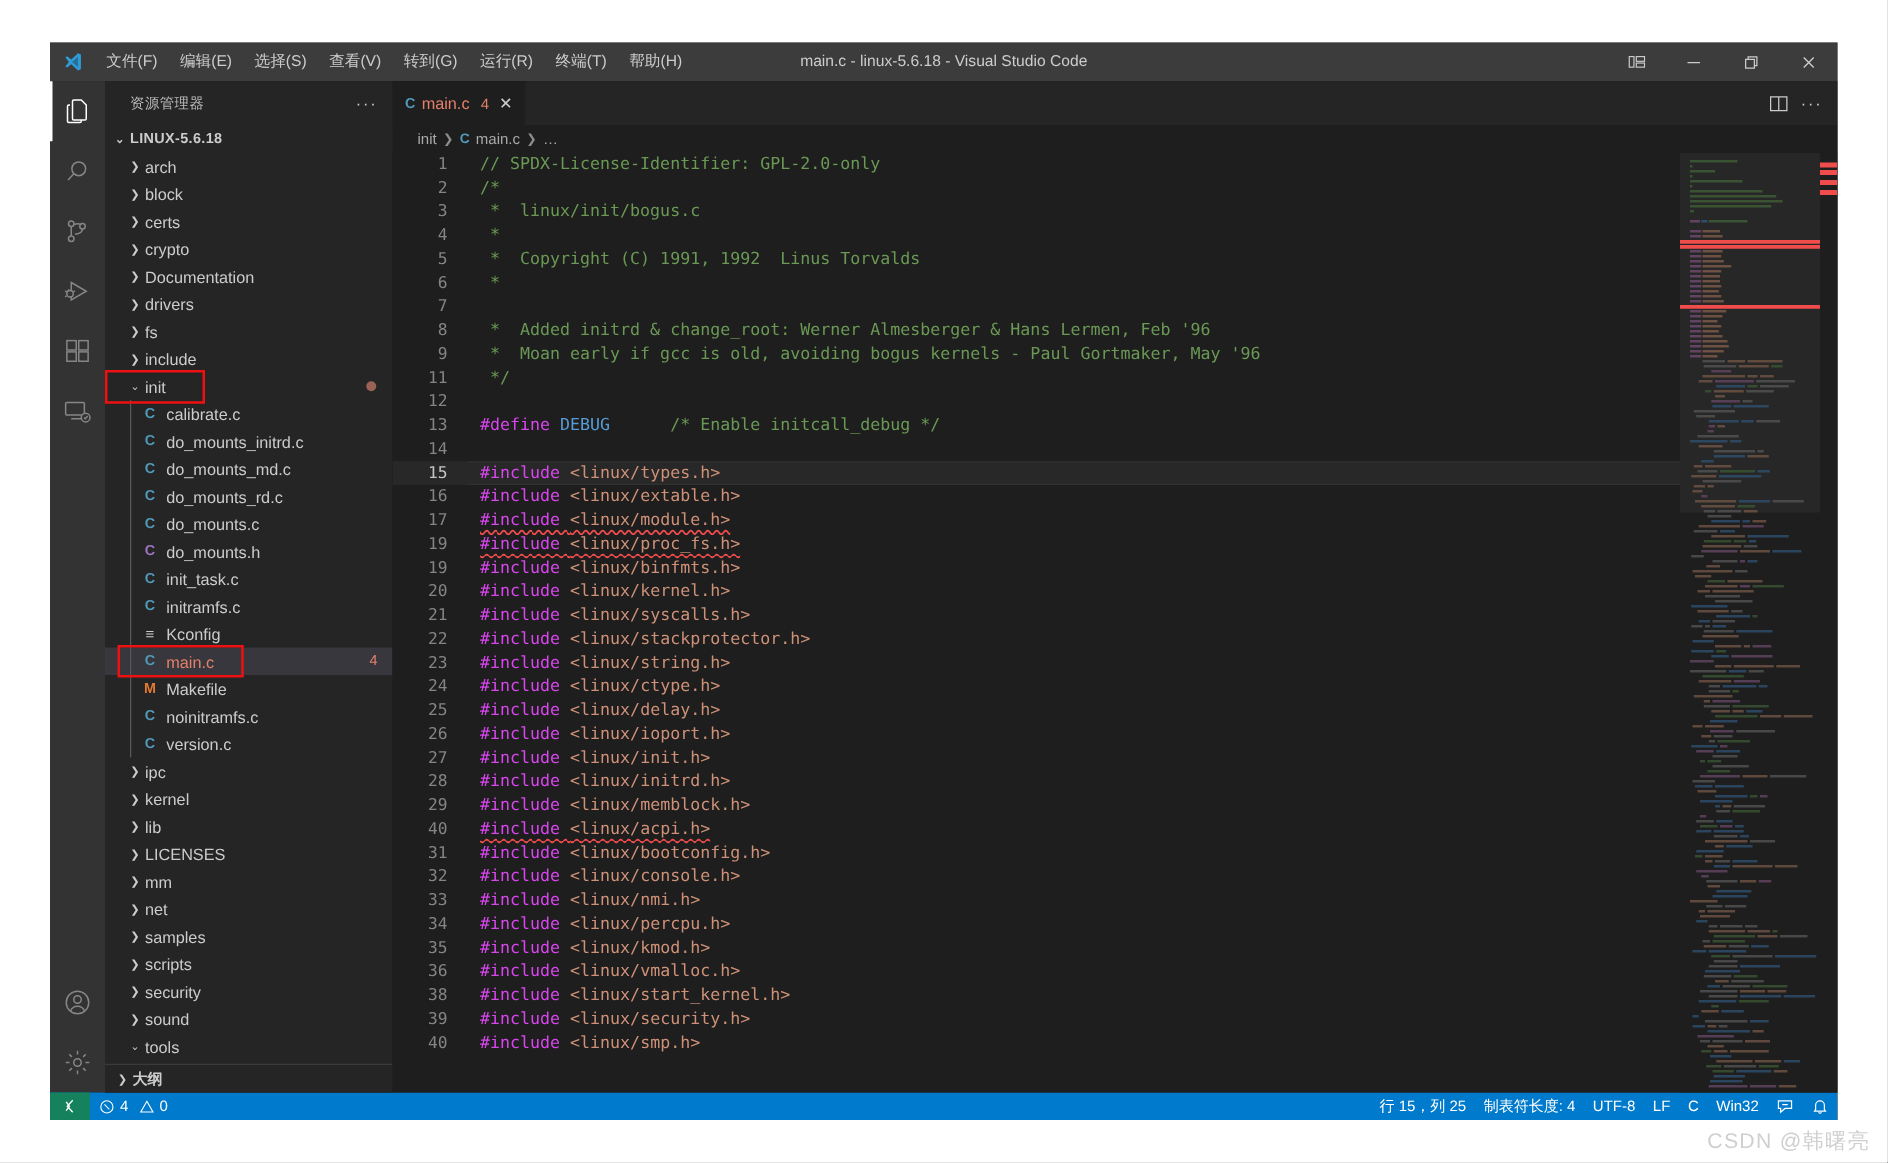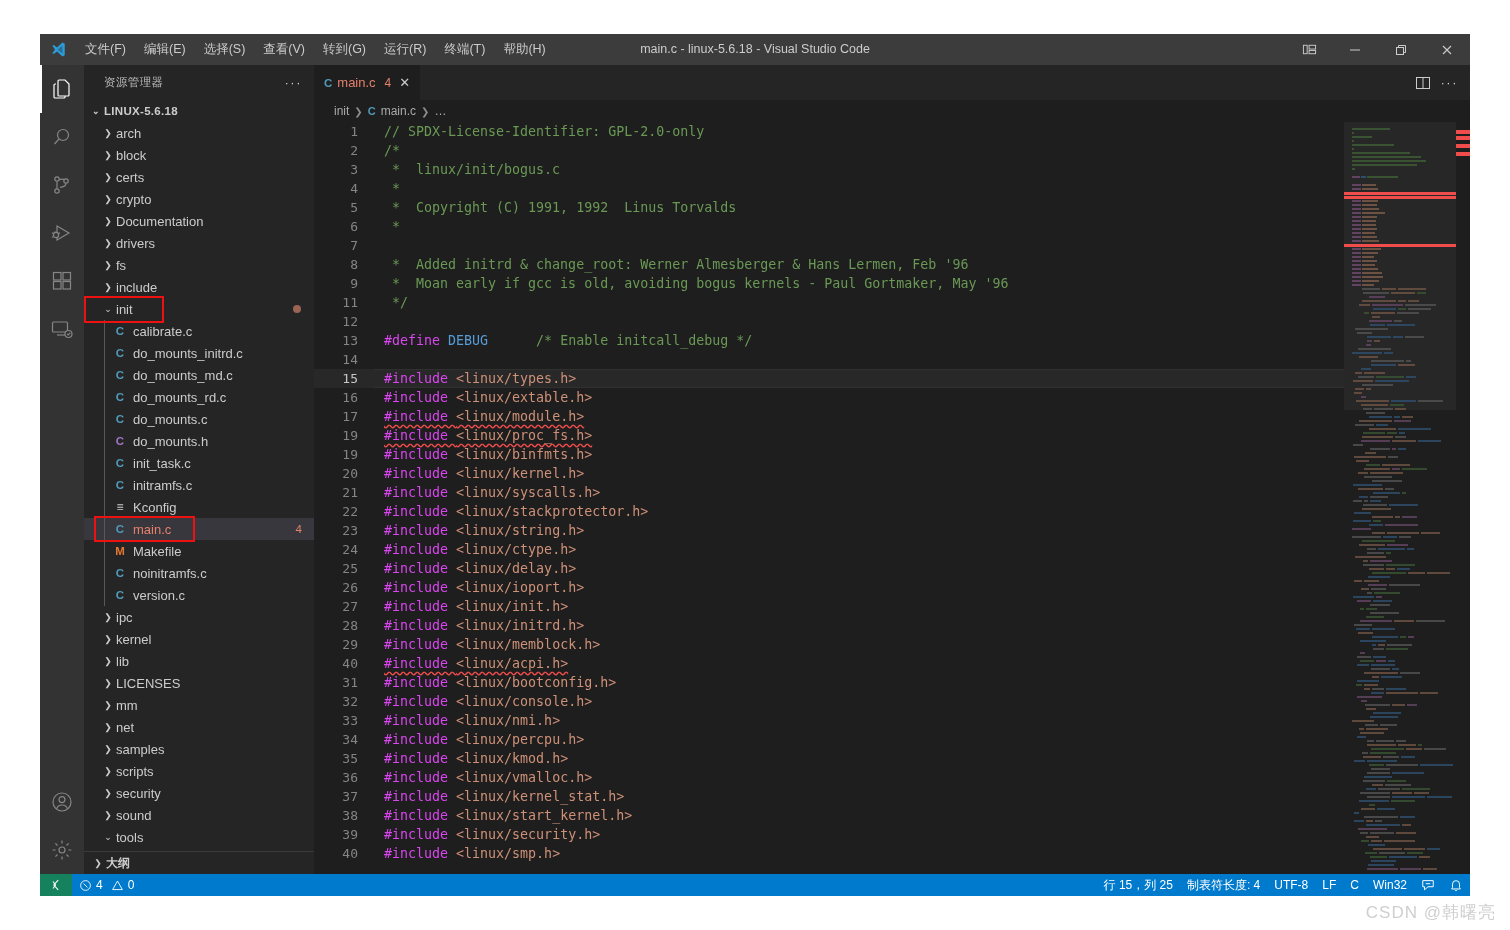--- a/index.html
+++ b/index.html
@@ -569,21 +569,20 @@
               <div class="code-line"><span class="ln">27</span><span class="code-txt"><span class="pp">#include </span><span class="str">&lt;linux/init.h&gt;</span></span></div>
               <div class="code-line"><span class="ln">28</span><span class="code-txt"><span class="pp">#include </span><span class="str">&lt;linux/initrd.h&gt;</span></span></div>
               <div class="code-line"><span class="ln">29</span><span class="code-txt"><span class="pp">#include </span><span class="str">&lt;linux/memblock.h&gt;</span></span></div>
               <div class="code-line"><span class="ln">40</span><span class="code-txt"><span class="pp wavy">#include </span><span class="str wavy">&lt;linux/acpi.h&gt;</span></span></div>
               <div class="code-line"><span class="ln">31</span><span class="code-txt"><span class="pp">#include </span><span class="str">&lt;linux/bootconfig.h&gt;</span></span></div>
               <div class="code-line"><span class="ln">32</span><span class="code-txt"><span class="pp">#include </span><span class="str">&lt;linux/console.h&gt;</span></span></div>
               <div class="code-line"><span class="ln">33</span><span class="code-txt"><span class="pp">#include </span><span class="str">&lt;linux/nmi.h&gt;</span></span></div>
               <div class="code-line"><span class="ln">34</span><span class="code-txt"><span class="pp">#include </span><span class="str">&lt;linux/percpu.h&gt;</span></span></div>
               <div class="code-line"><span class="ln">35</span><span class="code-txt"><span class="pp">#include </span><span class="str">&lt;linux/kmod.h&gt;</span></span></div>
               <div class="code-line"><span class="ln">36</span><span class="code-txt"><span class="pp">#include </span><span class="str">&lt;linux/vmalloc.h&gt;</span></span></div>
-              <div class="code-line"><span class="ln">37</span><span class="code-txt"><span class="pp">#include </span><span class="str">&lt;linux/kernel_stat.h&gt;</span></span></div>
               <div class="code-line"><span class="ln">38</span><span class="code-txt"><span class="pp">#include </span><span class="str">&lt;linux/start_kernel.h&gt;</span></span></div>
               <div class="code-line"><span class="ln">39</span><span class="code-txt"><span class="pp">#include </span><span class="str">&lt;linux/security.h&gt;</span></span></div>
               <div class="code-line"><span class="ln">40</span><span class="code-txt"><span class="pp">#include </span><span class="str">&lt;linux/smp.h&gt;</span></span></div>
             </div>
           <div class="minimap" id="minimap">
             <div class="mm-slider"></div>
           <div class="mm-line" style="top: 6px; left: 8px; width: 38px; background: rgb(61, 92, 54); opacity: 0.85;"></div>
               <div class="mm-line" style="top: 10px; left: 8px; width: 2px; background: rgb(61, 92, 54); opacity: 0.85;"></div>
               <div class="mm-line" style="top: 14px; left: 8px; width: 19.95px; background: rgb(61, 92, 54); opacity: 0.85;"></div>
               <div class="mm-line" style="top: 18px; left: 8px; width: 2px; background: rgb(61, 92, 54); opacity: 0.85;"></div>

